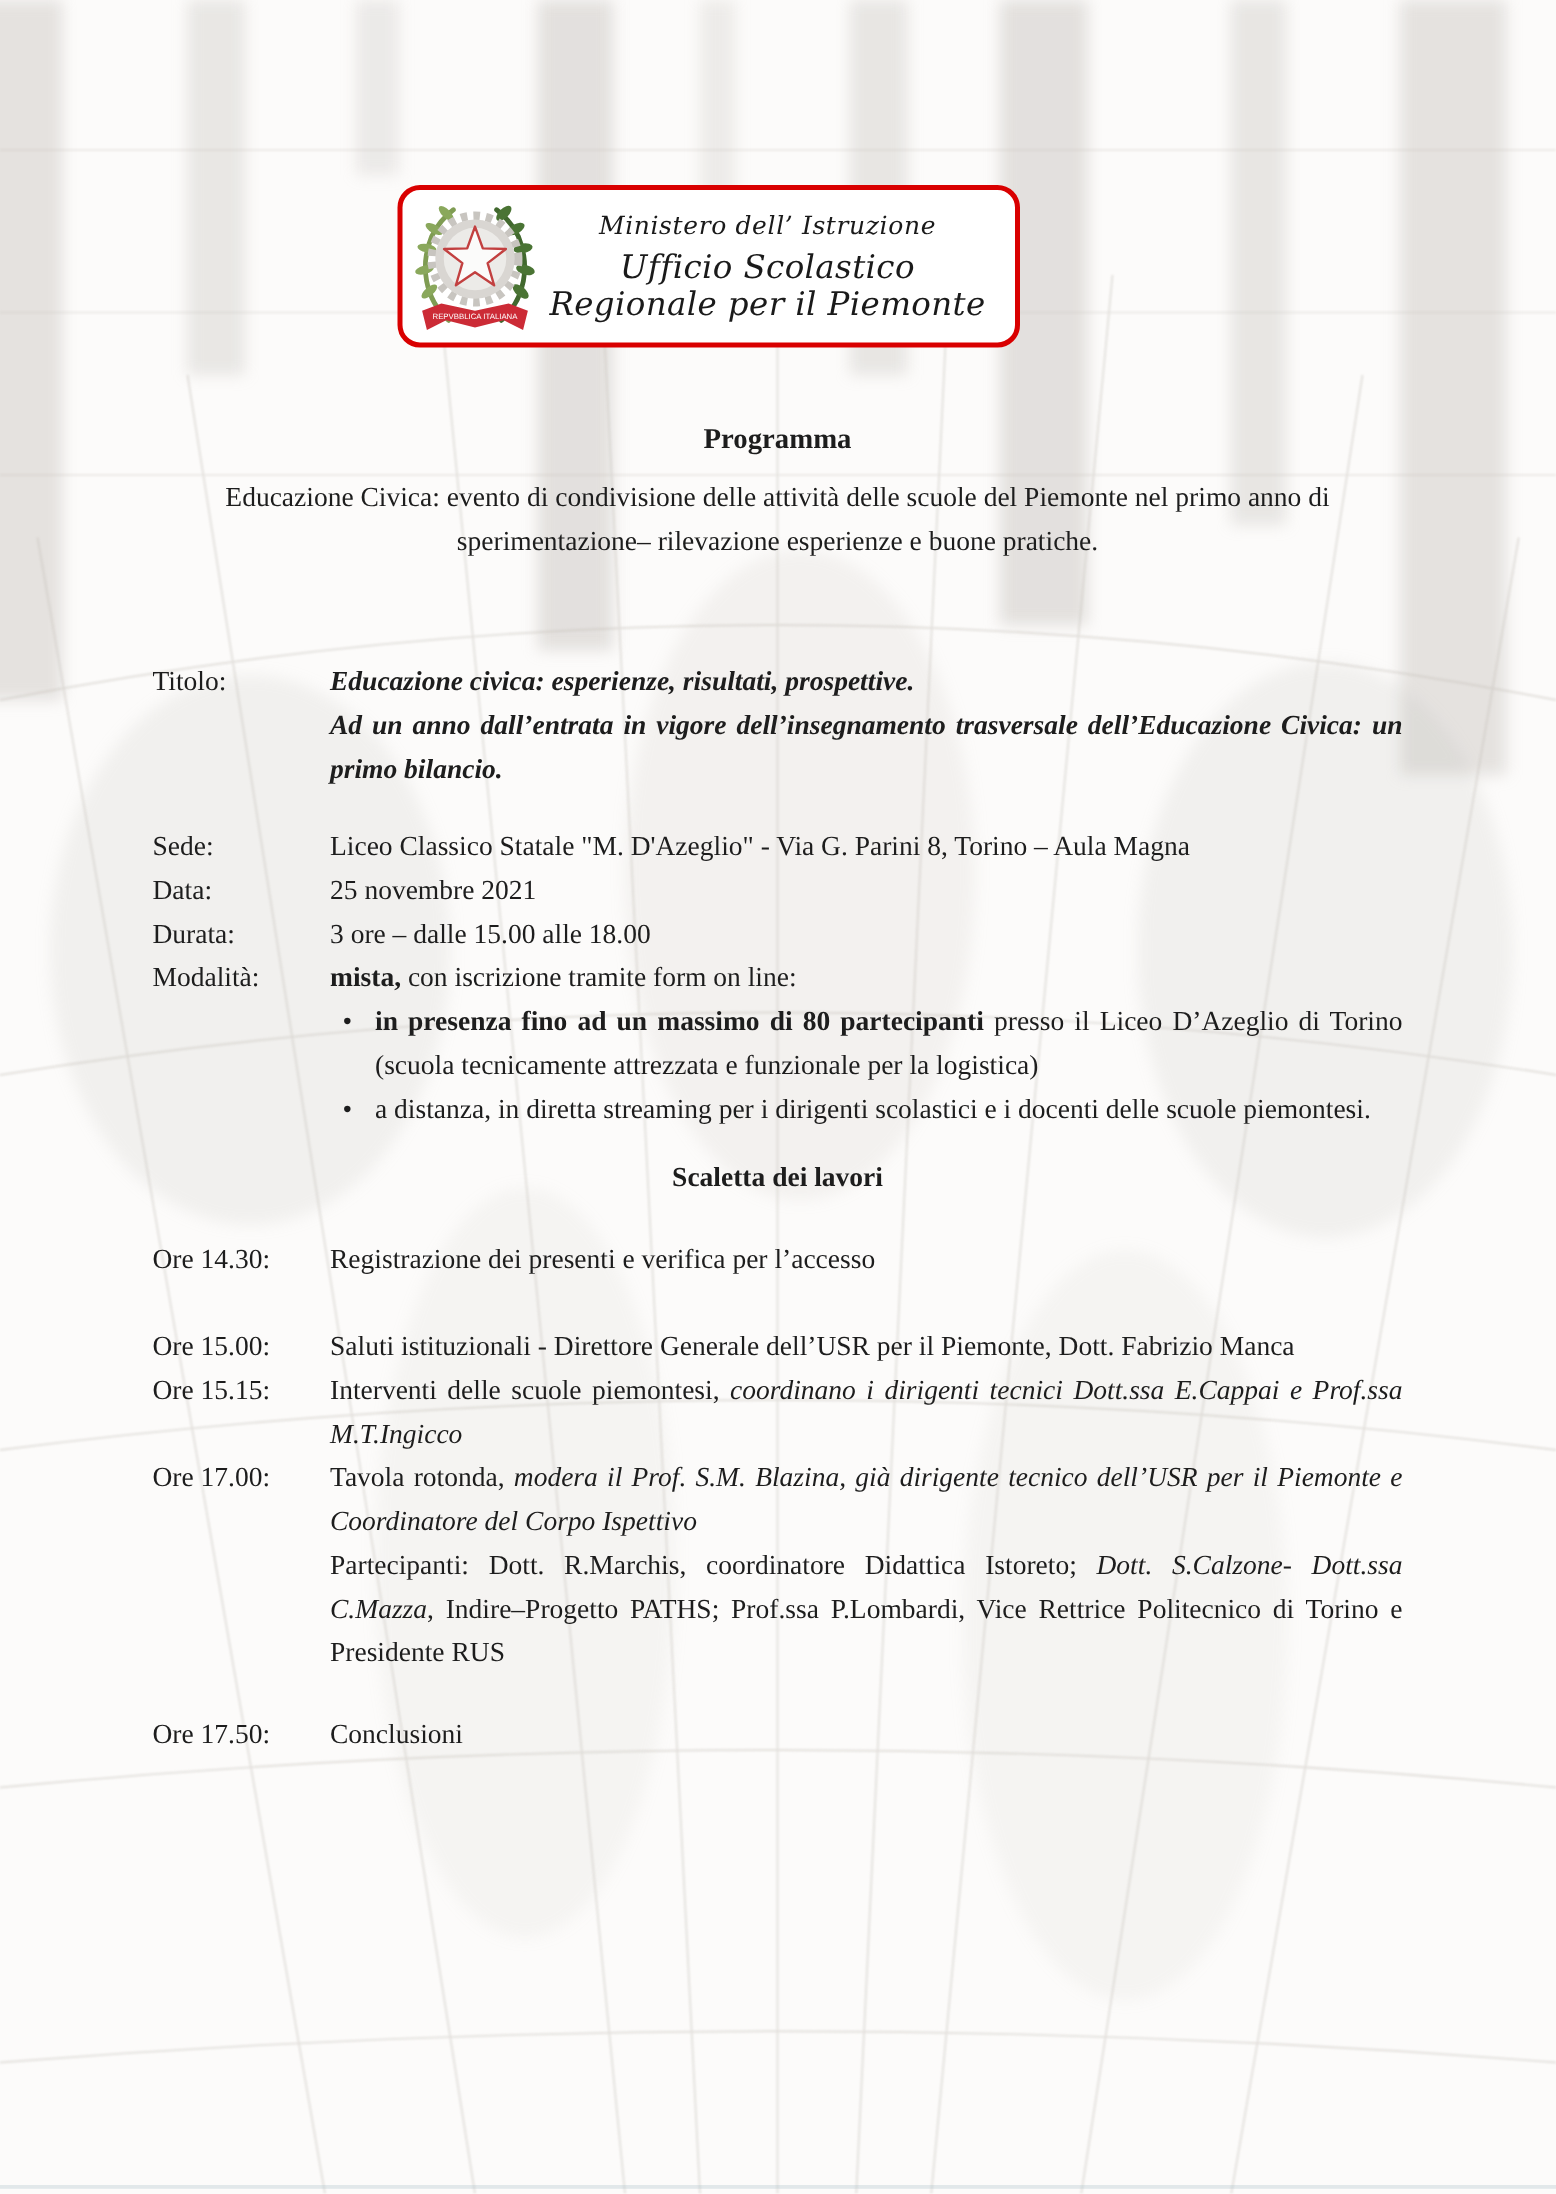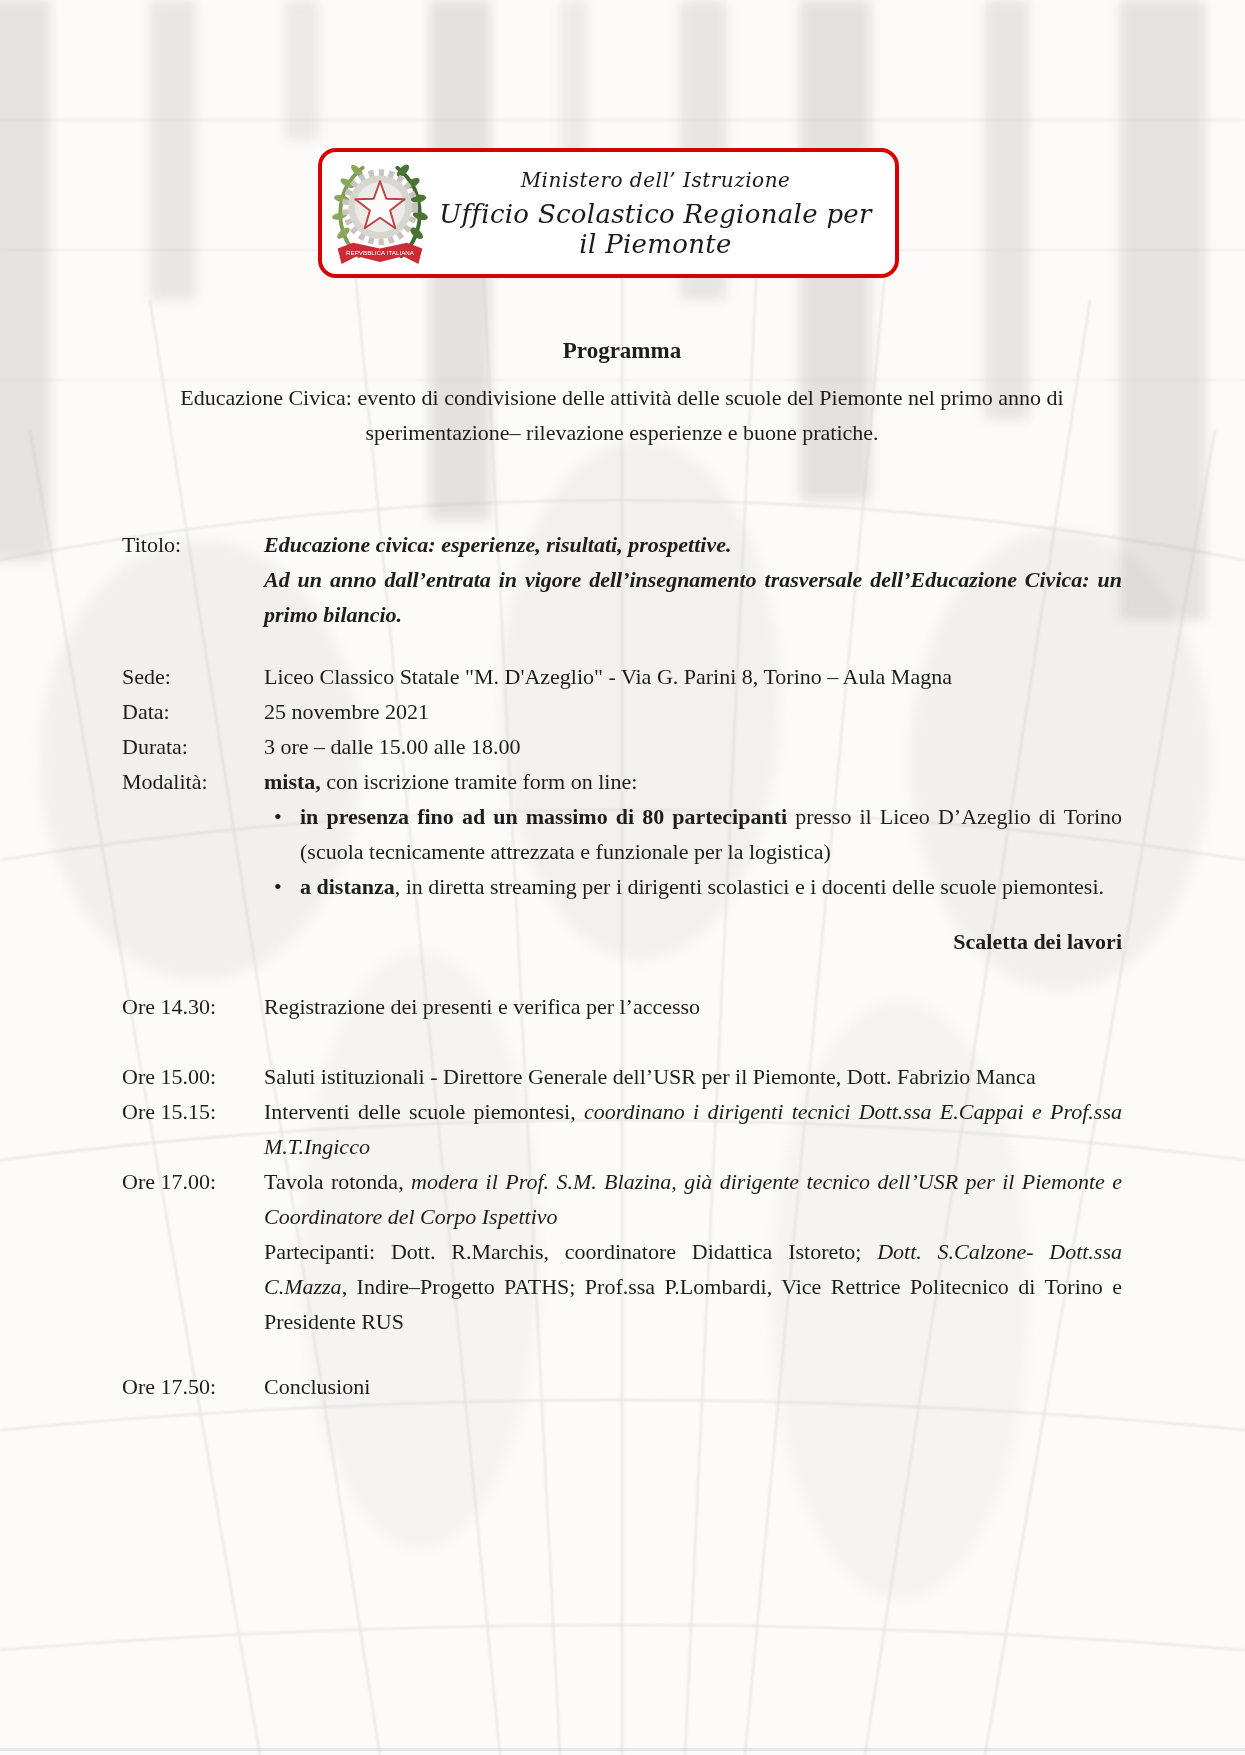--- a/index.html
+++ b/index.html
@@ -11,21 +11,21 @@
     color:#1d1d1d;
     font-family:"Liberation Serif", serif;
     font-size:22px;
   }
   .watermark { position:absolute; left:0; top:0; z-index:0; }
   .wm-soft { filter: blur(6px); }
   .wm-lines { filter: blur(1px); }
 
   .header-box {
     position:absolute; left:318px; top:148px;
-    width:581px; height:130px; box-sizing:border-box;
+    width:498px; height:130px; box-sizing:border-box;
     background:#ffffff;
     border:4px solid #d90000;
     border-radius:18px;
     display:flex; align-items:center;
     z-index:2;
   }
   .emblem { width:100px; height:114px; margin-left:8px; flex:0 0 auto; }
   .ministry { flex:1; text-align:center; padding-right:14px; }
   .script {
     font-family:"DejaVu Serif", serif;
@@ -46,21 +46,21 @@
   .titolo-block { margin-top:77px; }
   .titolo-block p { margin:0; font-weight:bold; font-style:italic; }
   .titolo-block p.just { text-align:justify; }
 
   .details { margin-top:27px; }
 
   .bullets { list-style:none; margin:0; padding:0 0 0 178px; }
   .bullets li { position:relative; text-align:justify; }
   .bullets li::before { content:"\2022"; position:absolute; left:-26px; top:0; }
 
-  .scaletta { margin:20px 0 0; text-align:right; font-size:22px; font-weight:bold; }
+  .scaletta { margin:20px 0 0; text-align:center; font-size:22px; font-weight:bold; }
 
   .schedule { margin-top:30px; }
   .srow { display:flex; }
   .srow .desc { flex:1; }
   .srow .desc p { margin:0; text-align:justify; }
   .srow.gap { margin-top:35px; }
   .srow.gap-sm { margin-top:30px; }
 </style>
 </head>
 <body>
@@ -151,21 +151,21 @@
       <div class="labelled">
         <div class="lab">Durata:</div>
         <div class="val">3 ore – dalle 15.00 alle 18.00</div>
       </div>
       <div class="labelled">
         <div class="lab">Modalità:</div>
         <div class="val"><span style="font-weight: bold;">mista,</span><span> con iscrizione tramite form on line:</span></div>
       </div>
       <ul class="bullets">
         <li><span style="font-weight: bold;">in presenza fino ad un massimo di 80 partecipanti</span><span> presso il Liceo D’Azeglio di Torino (scuola tecnicamente attrezzata e funzionale per la logistica)</span></li>
-        <li><span style="font-weight: bold;">a distanza</span><span>, in diretta streaming per i dirigenti scolastici e i docenti delle scuole piemontesi.</span></li>
+        <li><span style="font-weight: normal;">a distanza</span><span>, in diretta streaming per i dirigenti scolastici e i docenti delle scuole piemontesi.</span></li>
       </ul>
     </div>
 
     <h2 class="scaletta">Scaletta dei lavori</h2>
 
     <div class="schedule">
 
       <div class="srow">
         <div class="lab time">Ore 14.30:</div>
         <div class="desc">

